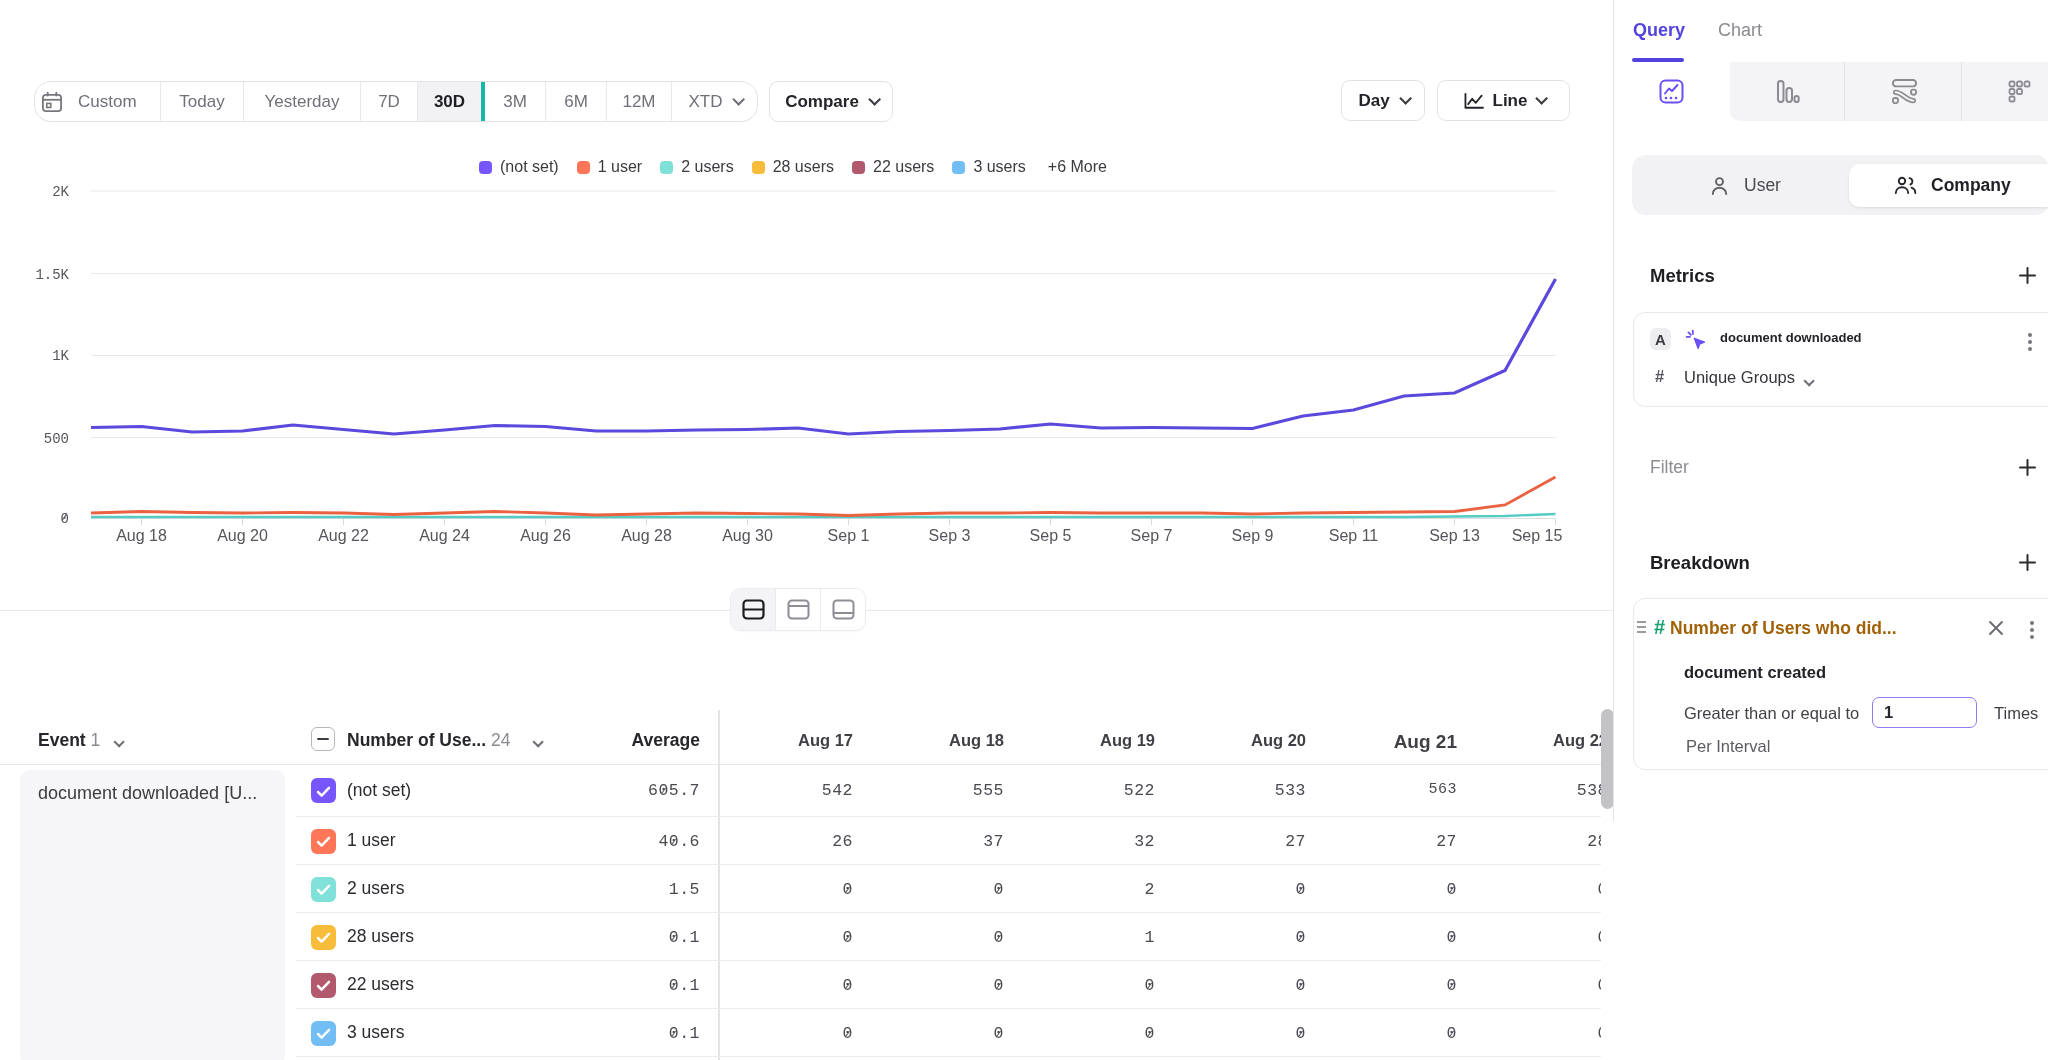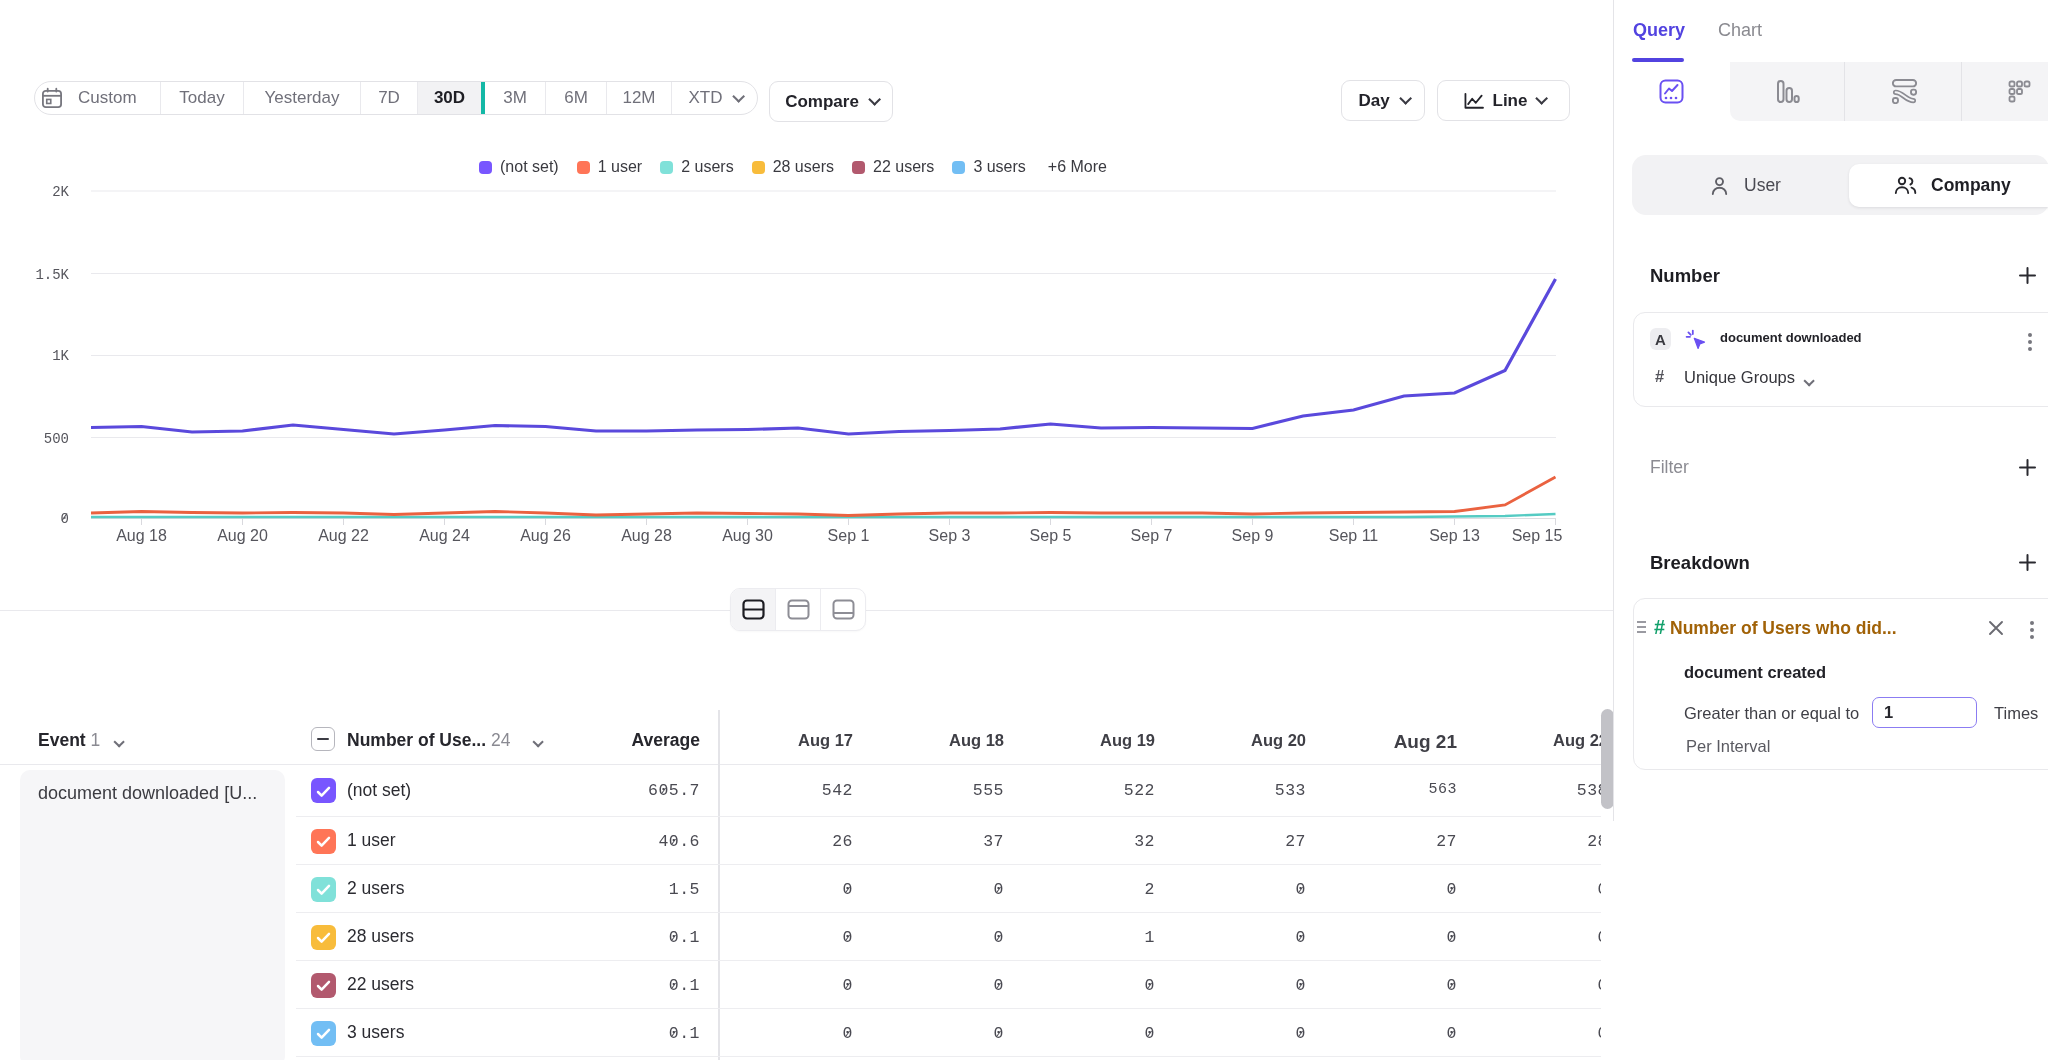--- a/index.html
+++ b/index.html
@@ -13,21 +13,21 @@
   .z { position:relative; display:inline-block; font-weight:inherit; }
   .z:after { content:""; position:absolute; left:2.3px; right:2.3px; top:49%; height:1.4px;
     background:currentColor; transform:rotate(-55deg); }
 </style>
 </head>
 <body>
 <div id="page">
 
   <div class="abs" id="main" style="left:0;top:0;width:1613px;height:1060px;background:#fff;"></div>
 
-  <div class="abs" style="left:34px;top:81px;width:724px;height:34px;border:1px solid #e2e2e6;border-radius:17px;background:#fff;display:flex;align-items:stretch;font-size:17px;color:#70707a;">
+  <div class="abs" style="left:34px;top:81px;width:724px;height:41px;border:1px solid #e2e2e6;border-radius:17px;background:#fff;display:flex;align-items:stretch;font-size:17px;color:#70707a;">
     <div style="flex:0 0 126px;display:flex;align-items:center;padding-left:6px;gap:15px;border-right:1px solid #e9e9ed;">
       <svg width="22" height="22" viewBox="0 0 23 23" fill="none" stroke="#77777f" stroke-width="1.9">
           <rect x="2" y="4" width="19" height="17" rx="3"></rect>
           <path d="M2 9.2h19"></path>
           <rect x="6" y="13" width="4.2" height="4.2" stroke-width="1.7"></rect>
           <path d="M7 1.8v3M16 1.8v3" stroke-linecap="round"></path>
         </svg>
       <span>Custom</span>
       </div>
     <div style="flex:0 0 83px;display:flex;align-items:center;justify-content:center;border-right:1px solid #e9e9ed;">Today</div>
@@ -297,21 +297,21 @@
       </svg>
     <div class="abs" style="left:130px;top:175px;font-size:17.5px;color:#4a4a52;">User</div>
     <svg class="abs" style="left:280px;top:176px;" width="23" height="19" viewBox="0 0 23 19" fill="none" stroke="#26262b" stroke-width="1.9" stroke-linecap="round">
         <circle cx="8" cy="5" r="3.2"></circle>
         <path d="M1.8 17c0-3.4 2.7-5.7 6.2-5.7s6.2 2.3 6.2 5.7"></path>
         <path d="M15.5 2.2c1.7.4 2.9 1.7 2.9 3.3 0 1.3-.8 2.5-2 3"></path>
         <path d="M17.5 11.6c2.3.7 3.8 2.6 3.8 5.4"></path>
       </svg>
     <div class="abs" style="left:317px;top:175px;font-size:17.5px;font-weight:700;color:#1f1f25;">Company</div>
 
-    <div class="abs" style="left:36px;top:265px;font-size:18.5px;font-weight:700;color:#1d1d22;">Number</div>
+    <div class="abs" style="left:36px;top:265px;font-size:18.5px;font-weight:700;color:#1d1d22;">Metrics</div>
     <svg class="abs" style="left:405px;top:267px;" width="17" height="17" viewBox="0 0 17 17" stroke="#2a2a30" stroke-width="2" stroke-linecap="round">
         <path d="M8.5 1v15M1 8.5h15"></path>
       </svg>
 
     <div class="abs" style="left:18.5px;top:312px;width:430px;height:95px;border:1px solid #e9e9ec;border-radius:12px;background:#fff;"></div>
     <div class="abs" style="left:36px;top:328px;width:21px;height:22px;background:#ededf0;border-radius:6px;display:flex;align-items:center;justify-content:center;font-size:15px;font-weight:700;color:#3a3a40;">A</div>
     <svg class="abs" style="left:71px;top:329px;" width="23" height="23" viewBox="0 0 23 23" fill="none" stroke="#6a50f2" stroke-width="1.8" stroke-linecap="round" stroke-linejoin="round">
         <path d="M9.3 9.3l10.2 3.8-4.6 1.8-1.8 4.6z" fill="#6a50f2" stroke-width="1.2"></path>
         <path d="M7.8 1.6v3.4M1.6 7.8h3.4M3.4 3.4l2.4 2.4"></path>
       </svg>

